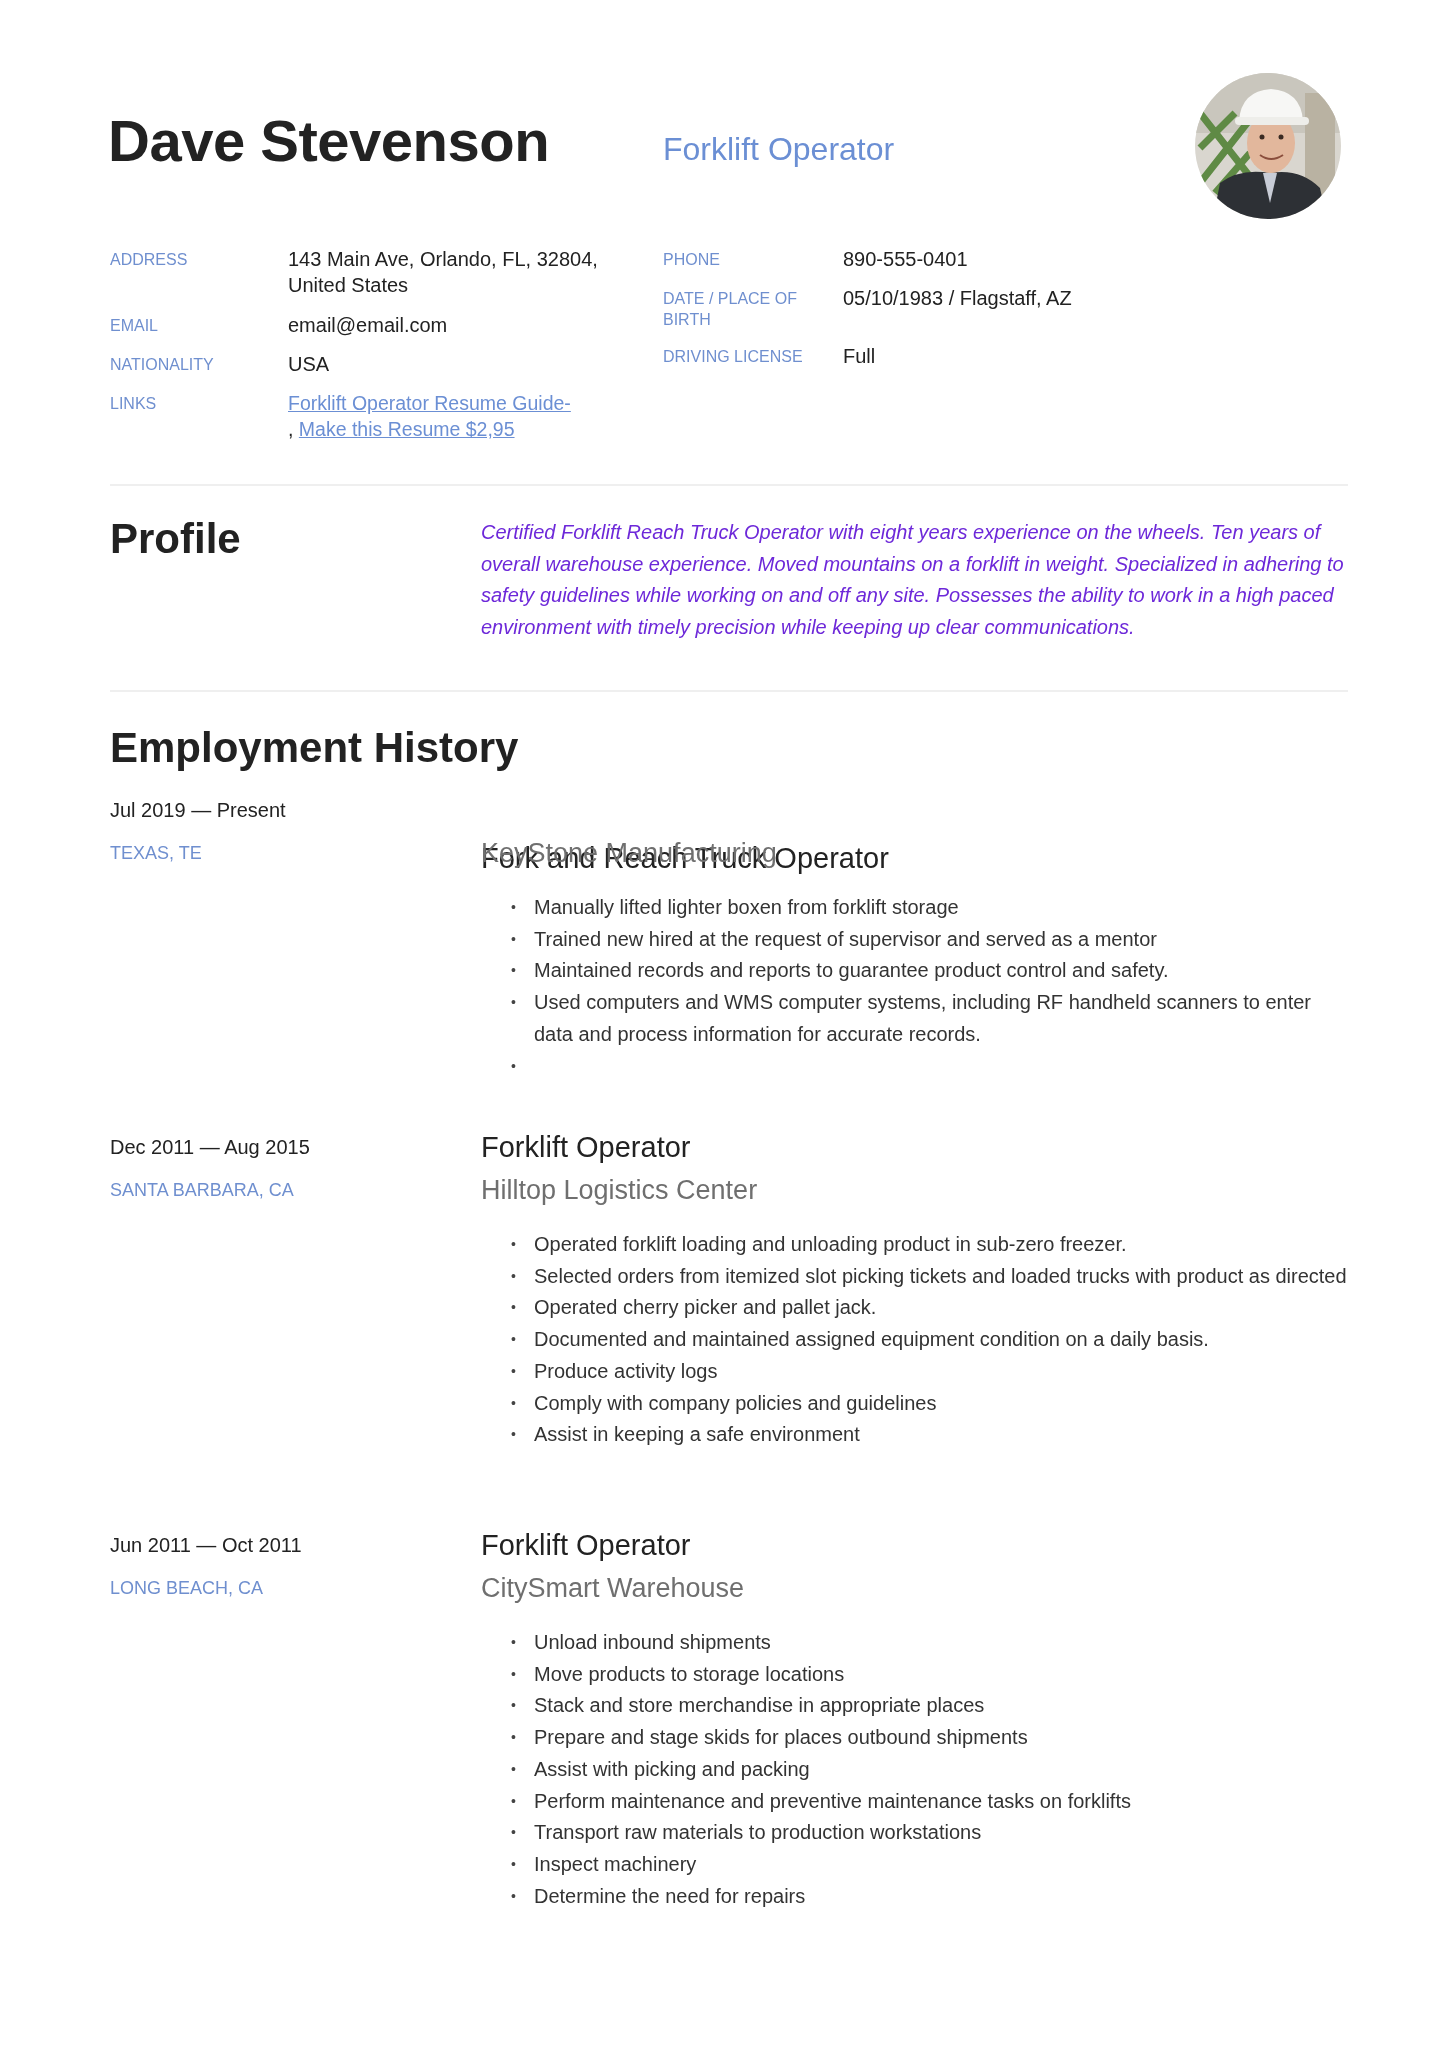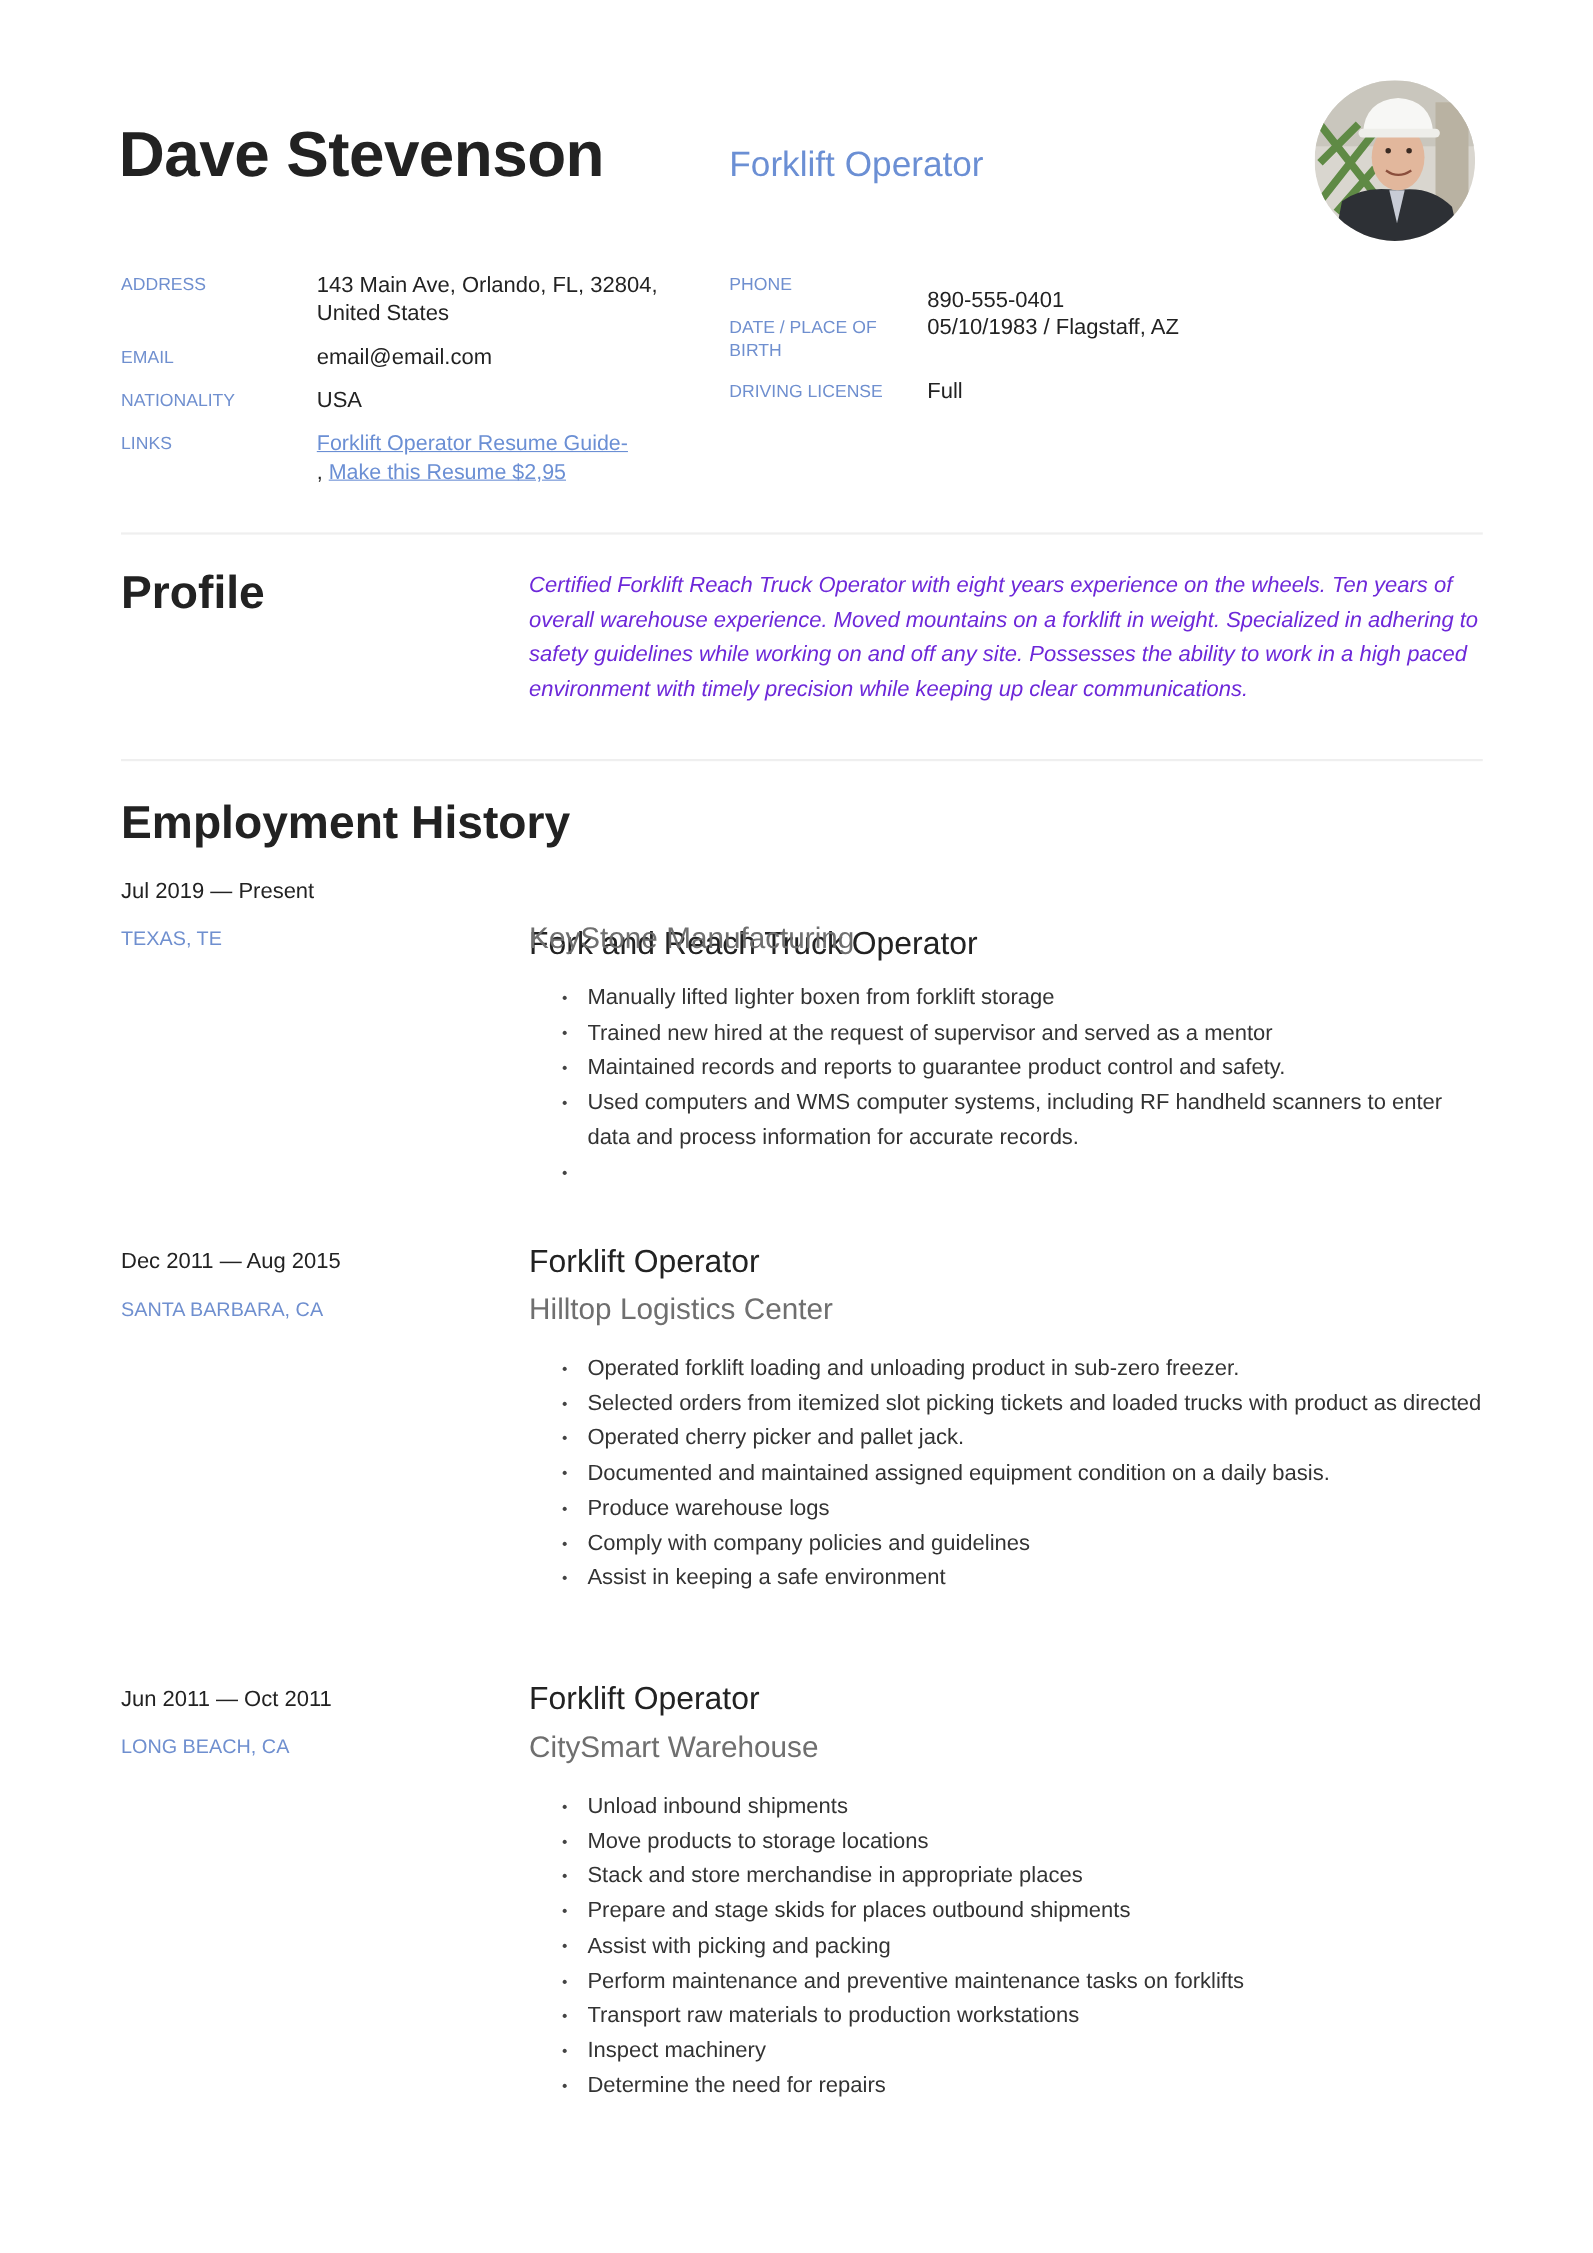--- a/index.html
+++ b/index.html
@@ -65,21 +65,21 @@
 <div class="abs lbl" style="left:110px; top:354px;">NATIONALITY</div>
 <div class="abs val" style="left:288px; top:351px;">USA</div>
 
 <div class="abs lbl" style="left:110px; top:393px;">LINKS</div>
 <div class="abs val" style="left:288px; top:390px; width:360px; font-size:19.5px;">
   <div><a>Forklift Operator Resume Guide-</a></div>
   <div><span>,</span> <a>Make this Resume $2,95</a></div>
 </div>
 
 <div class="abs lbl" style="left:663px; top:249px;">PHONE</div>
-<div class="abs val" style="left:843px; top:246px;margin-top:14px;">890-555-0401</div>
+<div class="abs val" style="left:843px; top:246px;">890-555-0401</div>
 
 <div class="abs lbl" style="left:663px; top:288px; width:160px;">
   <div>DATE / PLACE OF</div>
   <div>BIRTH</div>
 </div>
 <div class="abs val" style="left:843px; top:285px;">05/10/1983 / Flagstaff, AZ</div>
 
 <div class="abs lbl" style="left:663px; top:346px;">DRIVING LICENSE</div>
 <div class="abs val" style="left:843px; top:343px;">Full</div>
 
@@ -106,21 +106,21 @@
 
 <div class="abs job-date" style="top:1134px;">Dec 2011 — Aug 2015</div>
 <div class="abs job-loc" style="top:1178px;">SANTA BARBARA, CA</div>
 <div class="abs job-title" style="top:1129px;">Forklift Operator</div>
 <div class="abs job-company" style="top:1173px;">Hilltop Logistics Center</div>
 <ul class="abs bullets" style="top:1229px;">
   <li><span class="dot">•</span><span>Operated forklift loading and unloading product in sub-zero freezer.</span></li>
   <li><span class="dot">•</span><span>Selected orders from itemized slot picking tickets and loaded trucks with product as directed</span></li>
   <li><span class="dot">•</span><span>Operated cherry picker and pallet jack.</span></li>
   <li><span class="dot">•</span><span>Documented and maintained assigned equipment condition on a daily basis.</span></li>
-  <li><span class="dot">•</span><span>Produce warehouse logs</span></li>
+  <li><span class="dot">•</span><span>Produce activity logs</span></li>
   <li><span class="dot">•</span><span>Comply with company policies and guidelines</span></li>
   <li><span class="dot">•</span><span>Assist in keeping a safe environment</span></li>
 </ul>
 
 <div class="abs job-date" style="top:1532px;">Jun 2011 — Oct 2011</div>
 <div class="abs job-loc" style="top:1576px;">LONG BEACH, CA</div>
 <div class="abs job-title" style="top:1527px;">Forklift Operator</div>
 <div class="abs job-company" style="top:1571px;">CitySmart Warehouse</div>
 <ul class="abs bullets" style="top:1627px;">
   <li><span class="dot">•</span><span>Unload inbound shipments</span></li>

